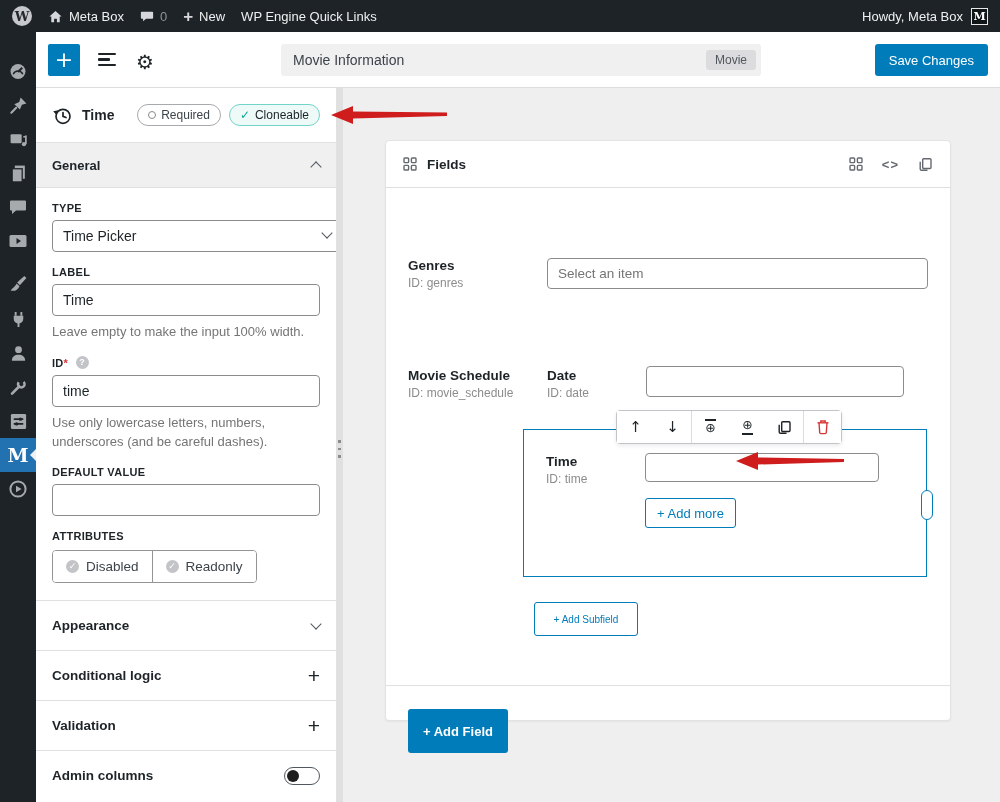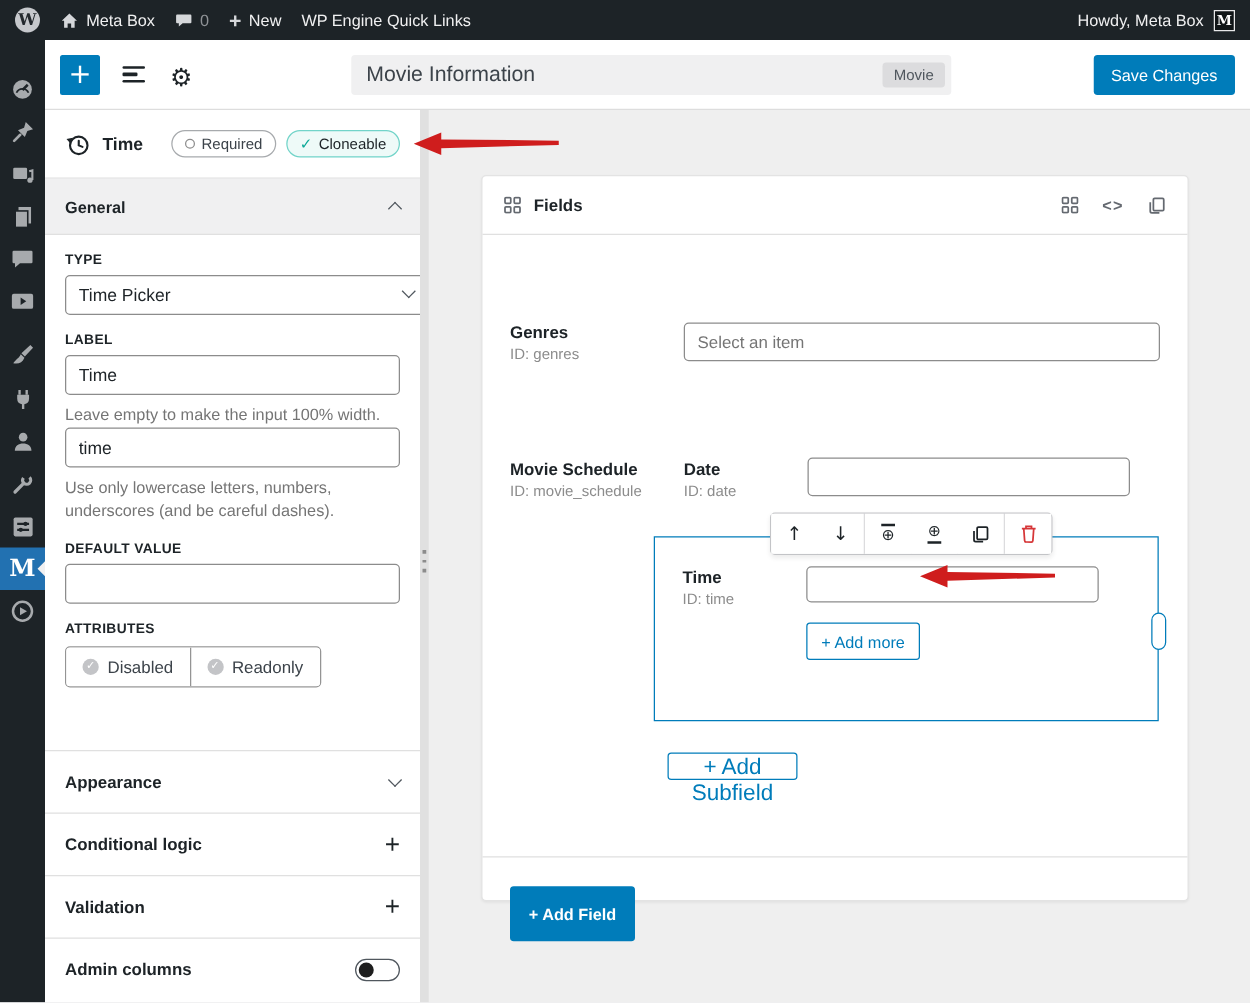--- a/index.html
+++ b/index.html
@@ -37,21 +37,21 @@
               border-bottom:1px solid #ddd; z-index:10; }
   .tb-add { position:absolute; left:12px; top:12px; width:32px; height:32px; background:#007cba;
             border:none; border-radius:2px; color:#fff; font-size:22px; line-height:30px; cursor:pointer;
             font-family:"DejaVu Sans", sans-serif; }
   .tb-list { position:absolute; left:62px; top:21px; width:22px; height:14px; cursor:pointer; }
   .tb-list span { display:block; background:#1d2327; height:2.4px; margin-bottom:3px; border-radius:1px; }
   .tb-list span:nth-child(1){ width:18px; } .tb-list span:nth-child(2){ width:12px; } .tb-list span:nth-child(3){ width:18px; }
   .tb-gear { position:absolute; left:100px; top:18px; cursor:pointer; }
   .tb-title { position:absolute; left:245px; top:12px; width:480px; height:32px; background:#f0f0f1;
               border-radius:3px; display:flex; align-items:center; padding:0 5px 0 12px; }
-  .tb-title input { flex:1; border:none; background:transparent; font-size:17px; color:#3c434a; outline:none;
+  .tb-title input { flex:1; border:none; background:transparent; font-size:14px; color:#3c434a; outline:none;
                     font-family:"Liberation Sans", sans-serif; }
   .tb-badge { background:#dcdcde; color:#50575e; font-size:12px; border-radius:3px; padding:3px 9px; }
   .tb-save { position:absolute; right:12px; top:12px; height:32px; padding:0 14px; background:#007cba;
              color:#fff; border:none; border-radius:3px; font-size:13px; cursor:pointer;
              font-family:"Liberation Sans", sans-serif; }
 
   
   .spanel { position:absolute; left:36px; top:88px; width:300px; height:714px; background:#fff; z-index:5;
             display:flex; flex-direction:column; }
   .sp-head { height:55px; border-bottom:1px solid #e0e0e0; display:flex; align-items:center; padding:0 16px; flex:none; }
@@ -140,22 +140,22 @@
   .tbgroup + .tbgroup { border-left:1px solid #dcdcde; }
   .tbtn { width:37px; display:flex; align-items:center; justify-content:center; background:#fff; border:none;
           cursor:pointer; color:#1d2327; font-size:15px; font-family:"DejaVu Sans", sans-serif; }
   .tbtn.danger { color:#d63638; }
   .ins { display:flex; flex-direction:column; align-items:center; line-height:1; }
   .ins .bar { width:11px; height:1.8px; background:#1d2327; }
   .ins .cp { font-size:12.5px; margin-top:1px; }
   .ins.after { flex-direction:column-reverse; }
   .ins.after .cp { margin-top:0; margin-bottom:1px; }
 
-  .addsub { position:absolute; left:148px; top:414px; width:104px; height:22px; background:#fff;
-            border:1px solid #007cba; border-radius:3px; color:#007cba; font-size:18px; cursor:pointer;
+  .addsub { position:absolute; left:148px; top:414px; width:104px; height:34px; background:#fff;
+            border:1px solid #007cba; border-radius:3px; color:#007cba; font-size:10px; cursor:pointer;
             font-family:"Liberation Sans", sans-serif; }
   .fp-footline { position:absolute; left:0; top:497px; width:100%; border-top:1px solid #e0e0e0; }
   .addfield { position:absolute; left:22px; top:521px; height:44px; padding:0 15px; background:#007cba;
               border:none; border-radius:3px; color:#fff; font-size:13px; font-weight:bold; cursor:pointer;
               font-family:"Liberation Sans", sans-serif; }
 
   
   .ann { position:absolute; z-index:40; pointer-events:none; }
 </style>
 </head>
@@ -322,20 +322,24 @@
       <div class="flabel">TYPE</div>
       <div class="gselect">
         <span>Time Picker</span>
         <span class="chev down"></span>
       </div>
 
       <div class="flabel">LABEL</div>
       <input class="ginput" value="Time" style="">
       <div class="helper">Leave empty to make the input 100% width.</div>
 
+      <div class="flabel">
+        <span>ID</span><span class="req">*</span>
+        <span class="help-circle">?</span>
+      </div>
       <input class="ginput" value="time" style="">
       <div class="helper">Use only lowercase letters, numbers, underscores (and be careful dashes).</div>
 
       <div class="flabel">DEFAULT VALUE</div>
       <input class="ginput" value="" style="">
 
       <div class="flabel">ATTRIBUTES</div>
       <div class="seg">
         <button>
           <span class="chkc">✓</span>

